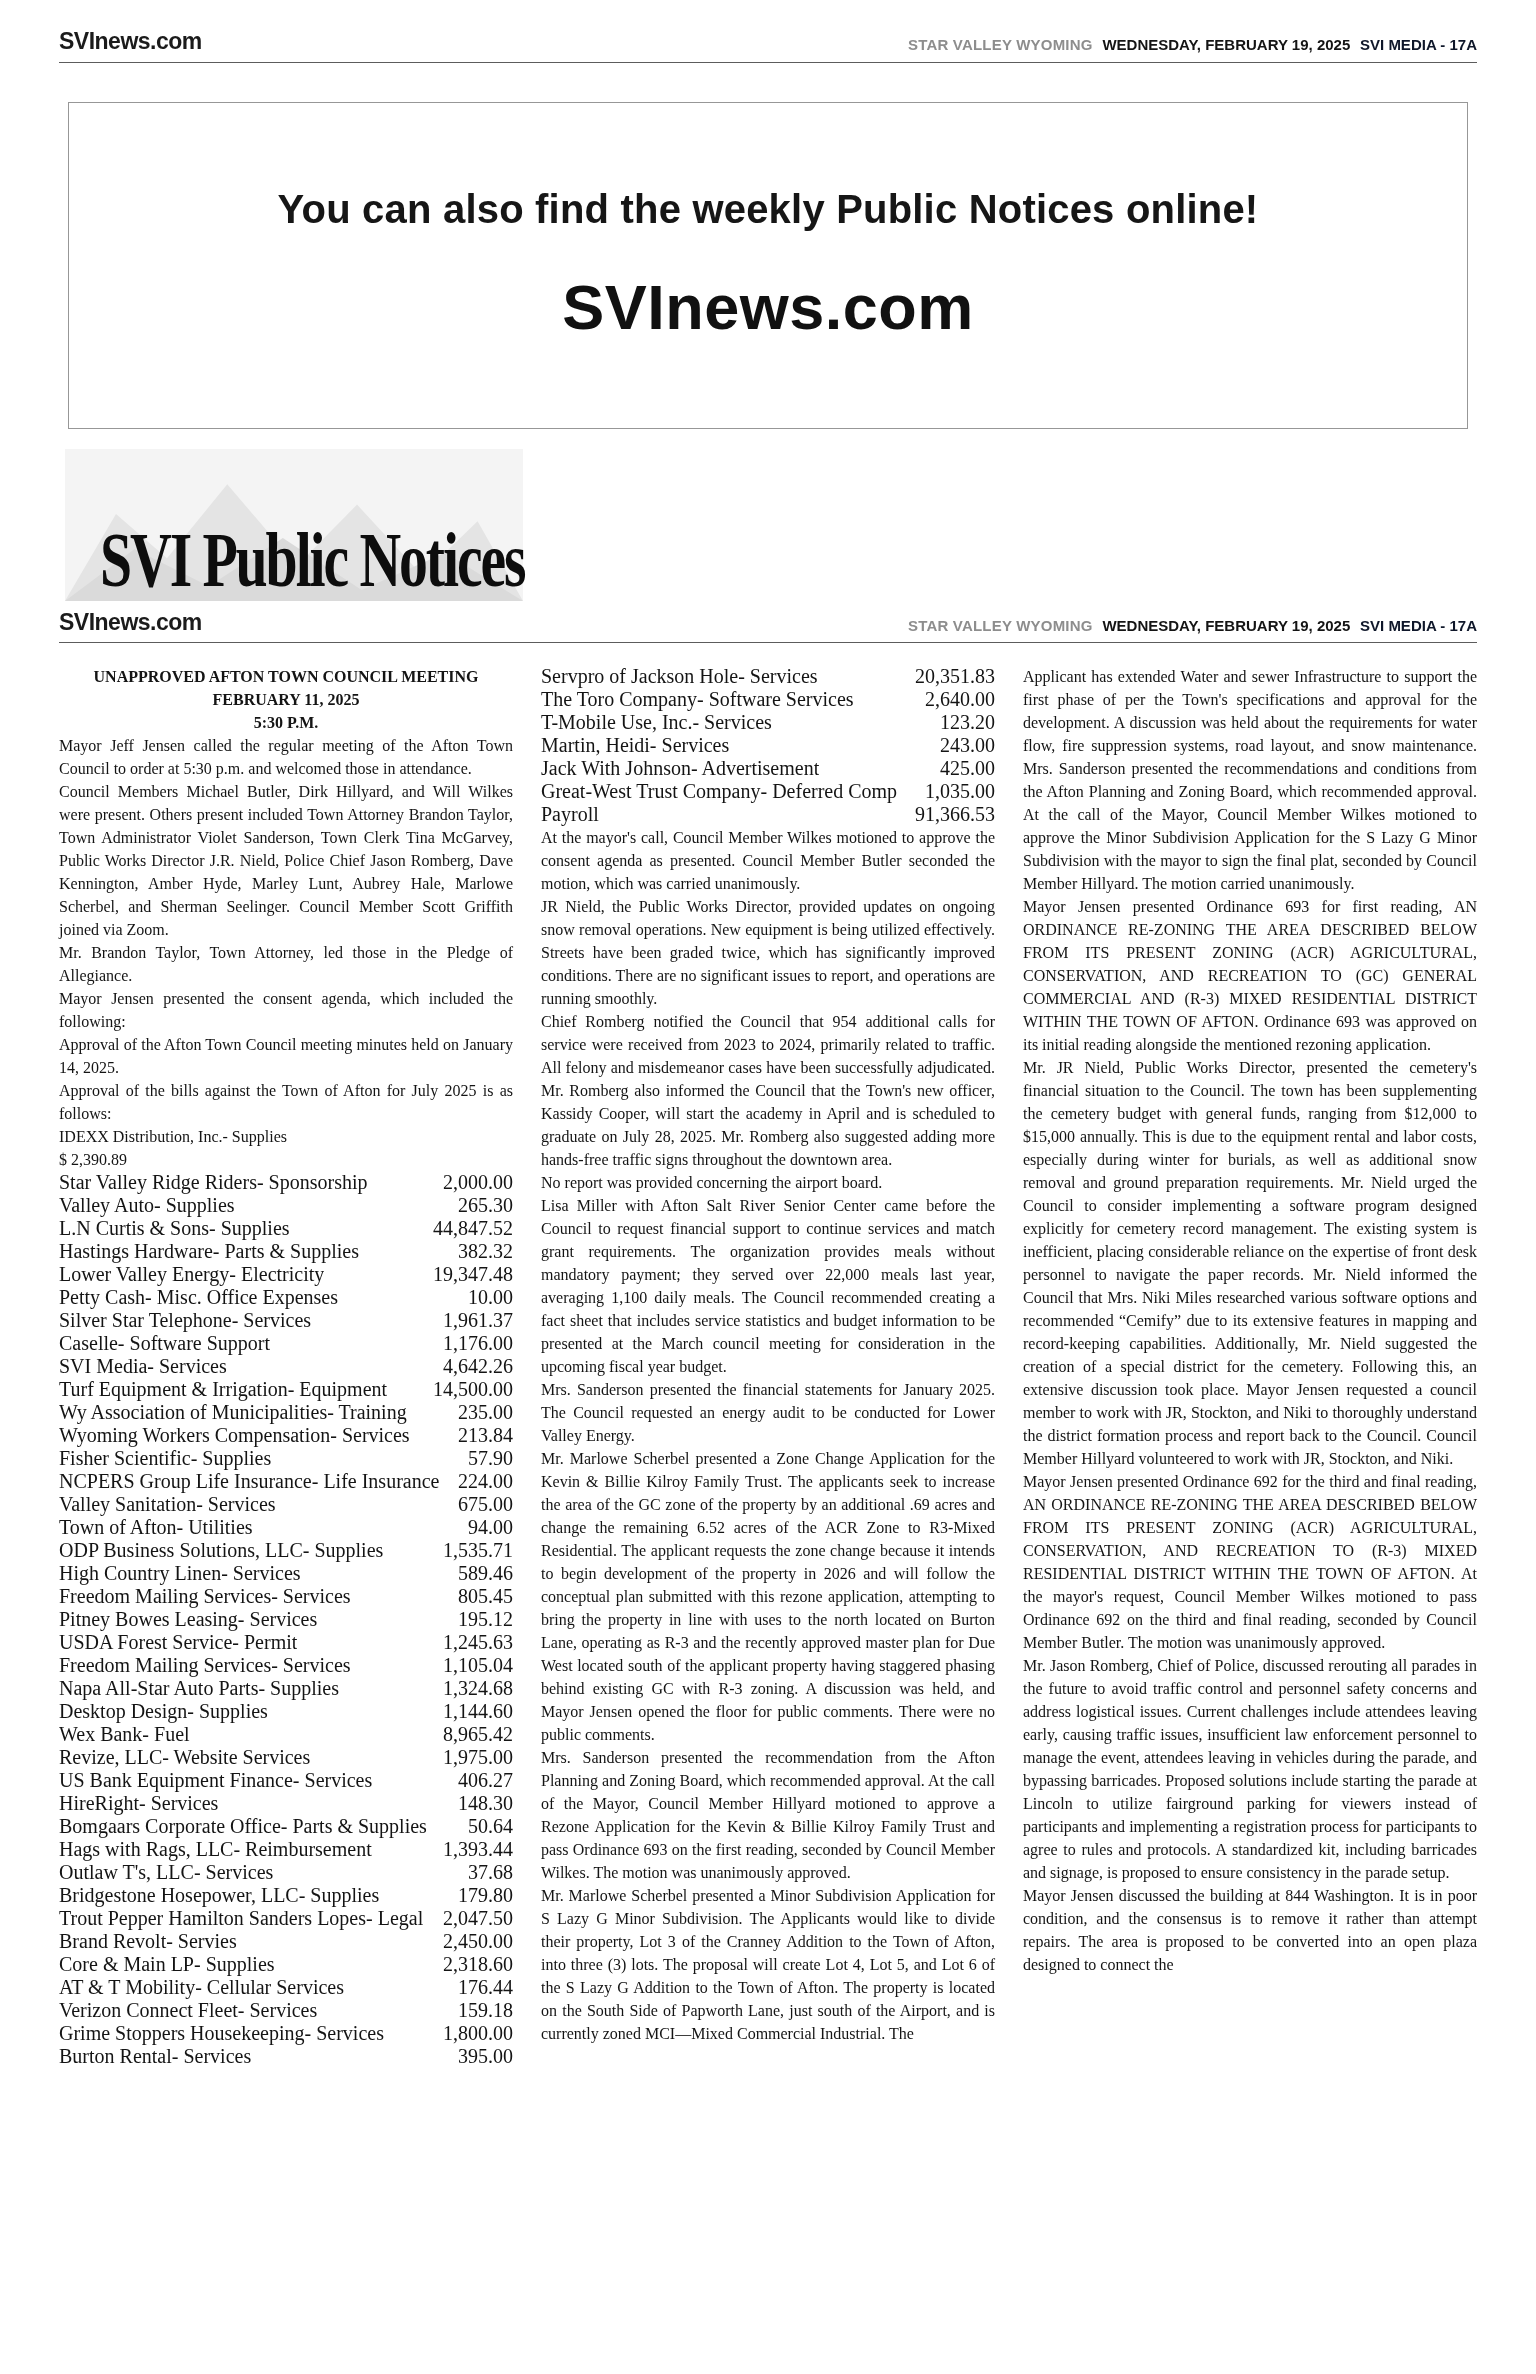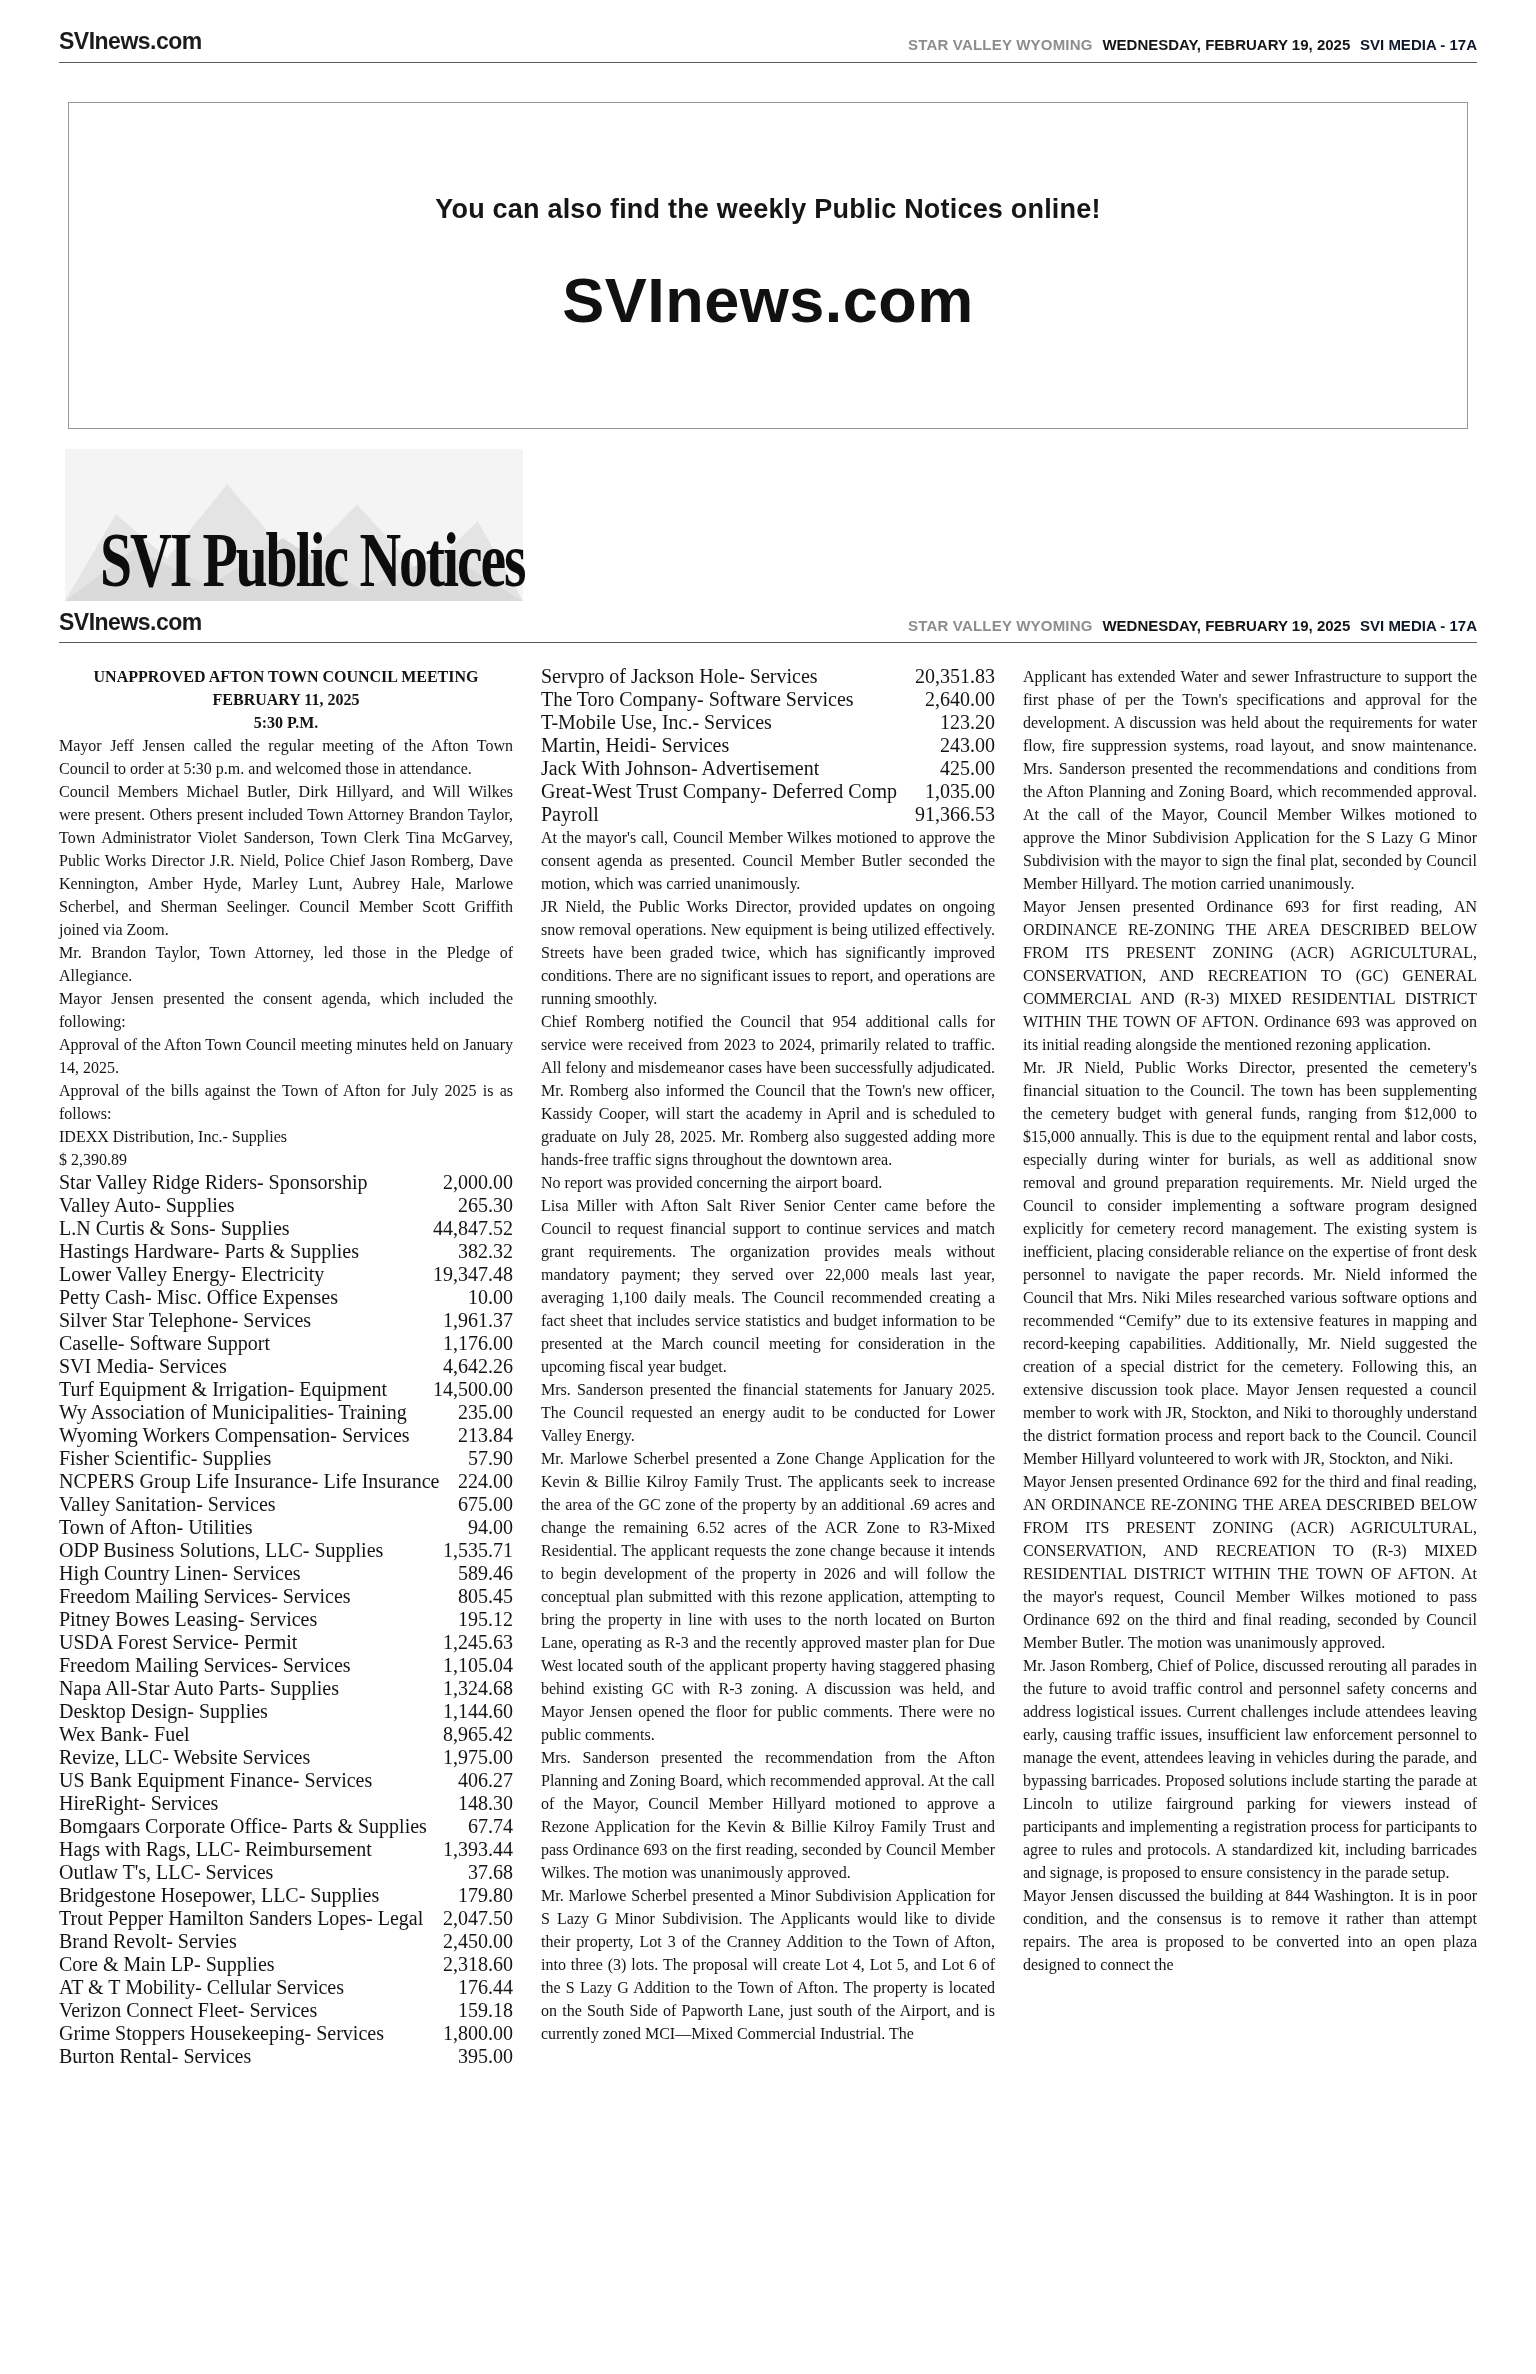--- a/index.html
+++ b/index.html
@@ -9,21 +9,21 @@
 
   .topbar { display:flex; justify-content:space-between; align-items:flex-end; padding-bottom:6.5px; border-bottom:1.9px solid #5c5c5c; }
   .brand { font-family:"Liberation Sans", sans-serif; font-weight:bold; font-size:23px; letter-spacing:-0.5px; color:#1b1b1b; }
   .dateline { font-family:"Liberation Sans", sans-serif; font-size:15px; white-space:nowrap; padding-bottom:1.9px; }
   .dateline .region { color:#8d8d8d; font-weight:bold; letter-spacing:0.2px; }
   .dateline .date { color:#141414; font-weight:bold; margin-left:5.6px; }
   .dateline .edition { color:#0f172a; font-weight:bold; margin-left:5.6px; }
 
   .promo { margin:39px 9.3px 0 9.3px; border:0.9px solid #979797; height:327px;
            display:flex; flex-direction:column; align-items:center; justify-content:center; gap:39px; background:#fff; }
-  .promo-headline { font-family:"Liberation Sans", sans-serif; font-weight:bold; font-size:27px; color:#161616; letter-spacing:0.2px; }
+  .promo-headline { font-family:"Liberation Sans", sans-serif; font-weight:bold; font-size:40px; color:#161616; letter-spacing:0.2px; }
   .promo-url { font-family:"Liberation Sans", sans-serif; font-weight:bold; font-size:63px; color:#111; letter-spacing:0.5px; }
 
   .masthead { position:relative; margin-top:20.4px; height:160px; }
   .masthead-art { position:absolute; left:5.6px; top:0; width:458px; height:152px; opacity:0.55; }
   .masthead-art svg { width:100%; height:100%; display:block; }
   .masthead-title { position:absolute; left:41px; bottom:3.7px; font-family:"Liberation Serif", serif;
                     font-weight:bold; font-size:78px; letter-spacing:-2.8px; color:#0d0d0d;
                     transform:scaleX(0.74); transform-origin:left bottom; white-space:nowrap; }
 
   .columns { display:flex; gap:28px; margin-top:22px; }
@@ -199,21 +199,21 @@
           <div class="bill-row">
             <span class="bill-name">US Bank Equipment Finance- Services</span>
             <span class="bill-amount">406.27</span>
           </div>
           <div class="bill-row">
             <span class="bill-name">HireRight- Services</span>
             <span class="bill-amount">148.30</span>
           </div>
           <div class="bill-row">
             <span class="bill-name">Bomgaars Corporate Office- Parts &amp; Supplies</span>
-            <span class="bill-amount">67.74</span>
+            <span class="bill-amount">50.64</span>
           </div>
           <div class="bill-row">
             <span class="bill-name">Hags with Rags, LLC- Reimbursement</span>
             <span class="bill-amount">1,393.44</span>
           </div>
           <div class="bill-row">
             <span class="bill-name">Outlaw T's, LLC- Services</span>
             <span class="bill-amount">37.68</span>
           </div>
           <div class="bill-row">

